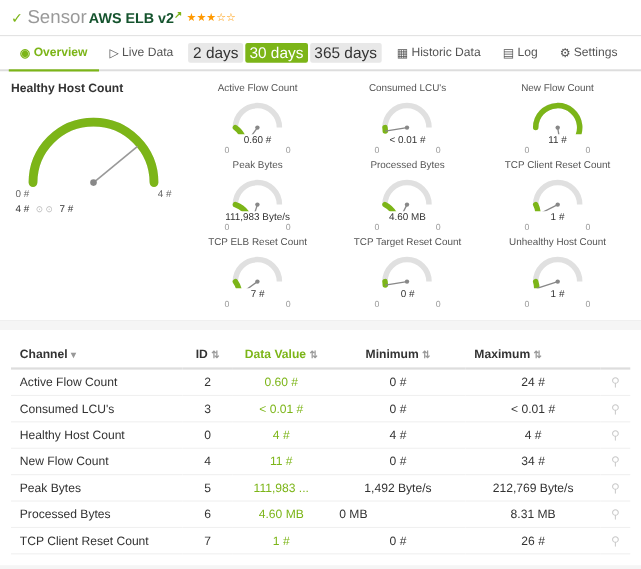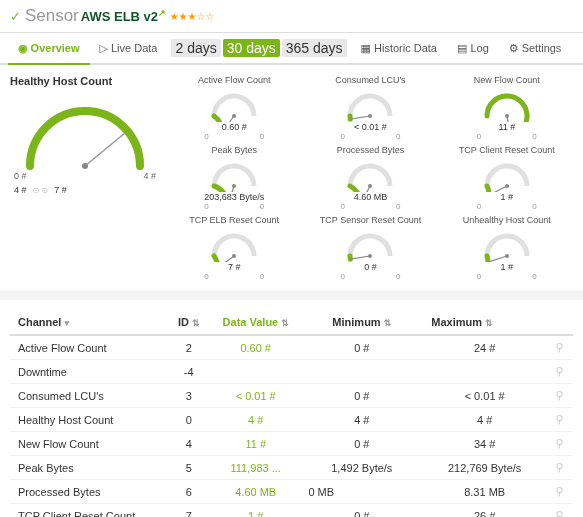--- a/index.html
+++ b/index.html
@@ -173,21 +173,21 @@
     </div>
   </div>
       <div class="small-gauge-item">
     <div class="small-gauge-label">Peak Bytes</div>
     <svg class="small-gauge-svg" viewBox="0 0 60 36">
       <path d="M10,30.000000000000004 A20,20 0 0,1 50,30" class="small-arc-bg" transform="translate(0,0)"></path>
       <path d="M10,30.000000000000004 A20,20 0 0,1 23.819660112501055,49.02113032590307" class="small-arc-fill"></path>
       <line x1="30" y1="30" x2="23.819660112501055" y2="49.02113032590307" stroke="#888" stroke-width="1.2"></line>
       <circle cx="30" cy="30" r="2" fill="#888"></circle>
     </svg>
-    <div class="small-gauge-value">203,683 Byte/s</div>
+    <div class="small-gauge-value">111,983 Byte/s</div>
     <div class="small-gauge-minmax">
       <span>0</span>
           <span>0</span>
     </div>
   </div>
       <div class="small-gauge-item">
     <div class="small-gauge-label">Processed Bytes</div>
     <svg class="small-gauge-svg" viewBox="0 0 60 36">
       <path d="M10,30.000000000000004 A20,20 0 0,1 50,30" class="small-arc-bg" transform="translate(0,0)"></path>
       <path d="M10,30.000000000000004 A20,20 0 0,1 20.920190005209065,47.82013048376736" class="small-arc-fill"></path>
@@ -222,21 +222,21 @@
       <line x1="30" y1="30" x2="13.819660112501055" y2="41.75570504584947" stroke="#888" stroke-width="1.2"></line>
       <circle cx="30" cy="30" r="2" fill="#888"></circle>
     </svg>
     <div class="small-gauge-value">7 #</div>
     <div class="small-gauge-minmax">
       <span>0</span>
           <span>0</span>
     </div>
   </div>
       <div class="small-gauge-item">
-    <div class="small-gauge-label">TCP Sensor Reset Count</div>
+    <div class="small-gauge-label">TCP Target Reset Count</div>
     <svg class="small-gauge-svg" viewBox="0 0 60 36">
       <path d="M10,30.000000000000004 A20,20 0 0,1 50,30" class="small-arc-bg" transform="translate(0,0)"></path>
       <path d="M10,30.000000000000004 A20,20 0 0,1 10.246233188097246,33.128689300804616" class="small-arc-fill"></path>
       <line x1="30" y1="30" x2="10.246233188097246" y2="33.128689300804616" stroke="#888" stroke-width="1.2"></line>
       <circle cx="30" cy="30" r="2" fill="#888"></circle>
     </svg>
     <div class="small-gauge-value">0 #</div>
     <div class="small-gauge-minmax">
       <span>0</span>
           <span>0</span>
@@ -284,28 +284,20 @@
     <tbody id="table-body">
     <tr>
     <td class="col-channel">Active Flow Count</td>
     <td class="col-id" style="text-align:center;">2</td>
     <td class="col-last" style="text-align:center;color:#7cb518;">0.60 #</td>
     <td class="col-min" style="text-align:center;">0 #</td>
     <td class="col-max" style="text-align:center;">24 #</td>
     <td class="col-link"><span class="link-icon">⚲</span></td>
   </tr>
         <tr>
-    <td class="col-channel">Downtime</td>
-    <td class="col-id" style="text-align:center;">-4</td>
-    <td class="col-last" style="text-align:center;color:#7cb518;"></td>
-    <td class="col-min" style="text-align:center;"></td>
-    <td class="col-max" style="text-align:center;"></td>
-    <td class="col-link"><span class="link-icon">⚲</span></td>
-  </tr>
-        <tr>
     <td class="col-channel">Consumed LCU's</td>
     <td class="col-id" style="text-align:center;">3</td>
     <td class="col-last" style="text-align:center;color:#7cb518;">&lt; 0.01 #</td>
     <td class="col-min" style="text-align:center;">0 #</td>
     <td class="col-max" style="text-align:center;">&lt; 0.01 #</td>
     <td class="col-link"><span class="link-icon">⚲</span></td>
   </tr>
         <tr>
     <td class="col-channel">Healthy Host Count</td>
     <td class="col-id" style="text-align:center;">0</td>

